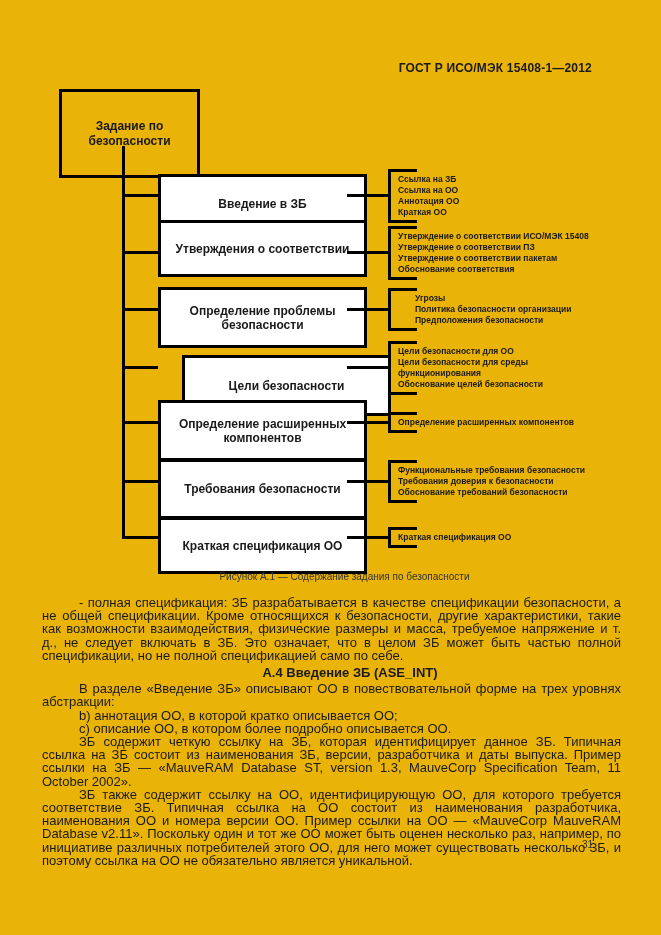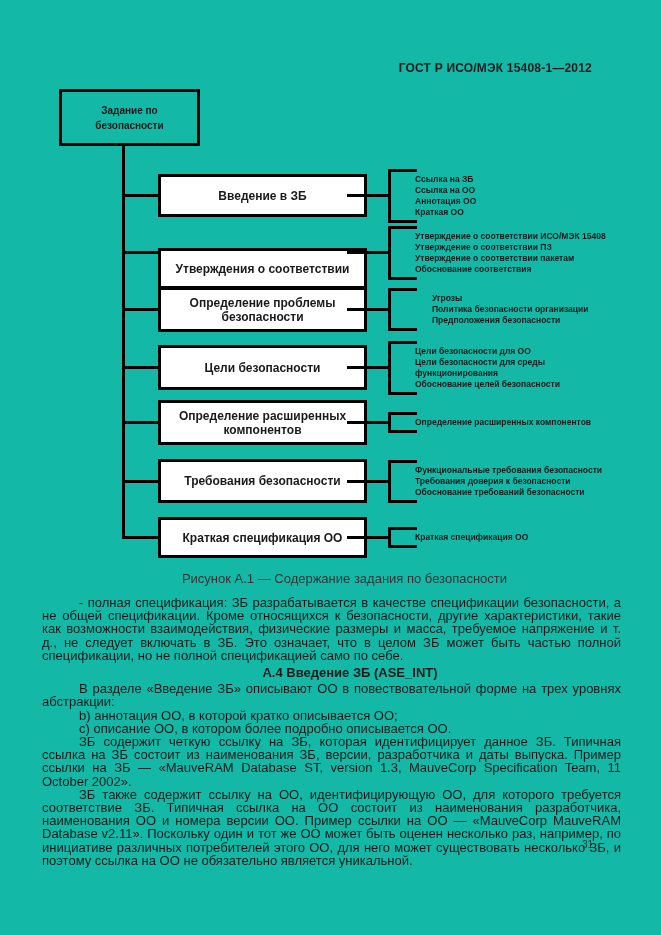--- a/index.html
+++ b/index.html
@@ -1,64 +1,64 @@
 <!DOCTYPE html>
 <html><head>
 <meta charset="utf-8">
 <style>
   html,body{margin:0;padding:0;background:#e8e8e8;}
   .page{
     position:relative;
     width:661px;height:935px;
-    background:#14b8a6;
+    background:#eab308;
     font-family:"Liberation Sans", sans-serif;
     color:#1a1a1a;
     overflow:hidden;
     margin:0 auto;
   }
   .header{
     position:absolute;top:61px;left:0;right:69px;
     text-align:right;font-size:12px;font-weight:bold;letter-spacing:.2px;
   }
   
   .root-box{
     position:absolute;left:59px;top:89px;width:123px;height:51px;
     border:3px solid #000;
     display:flex;align-items:center;justify-content:center;text-align:center;
-    font-size:10px;font-weight:bold;line-height:15px;padding:0 6px;
+    font-size:12px;font-weight:bold;line-height:15px;padding:16px 6px;
   }
   .trunk{
     position:absolute;left:122px;top:146px;width:3px;height:392px;background:#000;
   }
   .lbox{
     position:absolute;left:158px;width:183px;
     border:3px solid #000;background:#fff;
     display:flex;align-items:center;justify-content:center;text-align:center;
-    font-size:12px;font-weight:bold;line-height:14px;padding:0 10px;
+    font-size:12px;font-weight:bold;line-height:14px;padding:8px 10px;
   }
   .stub{position:absolute;height:3px;background:#000;}
   .stub-left{left:122px;width:36px;}
   .stub-right{left:347px;width:41px;}
   .bracket{
     position:absolute;left:388px;
     border-left:3px solid #000;
     padding:5px 0 5px 7px;
   }
   .bracket::before,.bracket::after{
     content:"";position:absolute;left:0;width:26px;height:3px;background:#000;
   }
   .bracket::before{top:0;}
   .bracket::after{bottom:0;}
   .bitem{
-    font-size:8.5px;font-weight:bold;line-height:11px;white-space:nowrap;margin-left:17px;
+    font-size:8.5px;font-weight:bold;line-height:11px;white-space:nowrap;
   }
   .bracket[data-row="3"] .bitem{white-space:normal;max-width:168px;}
   .caption{
     position:absolute;top:571px;left:0;width:661px;padding-left:28px;
-    box-sizing:border-box;text-align:center;font-size:13px;color:#333;
+    box-sizing:border-box;text-align:center;font-size:10px;color:#333;
   }
   
   .bodytext{
     position:absolute;left:42px;top:596px;width:579px;
     font-size:13px;line-height:13.2px;text-align:justify;
   }
   .bodytext p{margin:0;text-indent:37px;}
   .bodytext p.hd{font-weight:bold;text-align:center;margin:4px 0 3px;}
   .pagenum{
     position:absolute;top:839px;right:68px;font-size:10px;color:#333;
@@ -85,21 +85,21 @@
       <div class="bitems">
               <div class="bitem">Ссылка на ЗБ</div>
               <div class="bitem">Ссылка на ОО</div>
               <div class="bitem">Аннотация ОО</div>
               <div class="bitem">Краткая ОО</div>
             </div>
     </div>
   </div>
         <div class="drow">
     <div class="stub stub-left" style="top: 251px;"></div>
-    <div class="lbox" style="top: 248px; height: 35px;">
+    <div class="lbox" style="top: 220px; height: 35px;">
             <span class="lbox-label">Утверждения о соответствии</span>
           </div>
     <div class="stub stub-right" style="top: 251px;"></div>
     <div class="bracket" data-row="1" style="top: 226px;">
       <div class="bitems">
               <div class="bitem">Утверждение о соответствии ИСО/МЭК 15408</div>
               <div class="bitem">Утверждение о соответствии ПЗ</div>
               <div class="bitem">Утверждение о соответствии пакетам</div>
               <div class="bitem">Обоснование соответствия</div>
             </div>
@@ -114,21 +114,21 @@
     <div class="bracket" data-row="2" style="top: 288px; padding-left: 24px;">
       <div class="bitems">
               <div class="bitem">Угрозы</div>
               <div class="bitem">Политика безопасности организации</div>
               <div class="bitem">Предположения безопасности</div>
             </div>
     </div>
   </div>
         <div class="drow">
     <div class="stub stub-left" style="top: 366px;"></div>
-    <div class="lbox" style="top: 345px; height: 39px;">
+    <div class="lbox" style="top: 355px; height: 39px; margin-left: 24px;">
             <span class="lbox-label">Цели безопасности</span>
           </div>
     <div class="stub stub-right" style="top: 366px;"></div>
     <div class="bracket" data-row="3" style="top: 341px;">
       <div class="bitems">
               <div class="bitem">Цели безопасности для ОО</div>
               <div class="bitem">Цели безопасности для среды функционирования</div>
               <div class="bitem">Обоснование целей безопасности</div>
             </div>
     </div>

